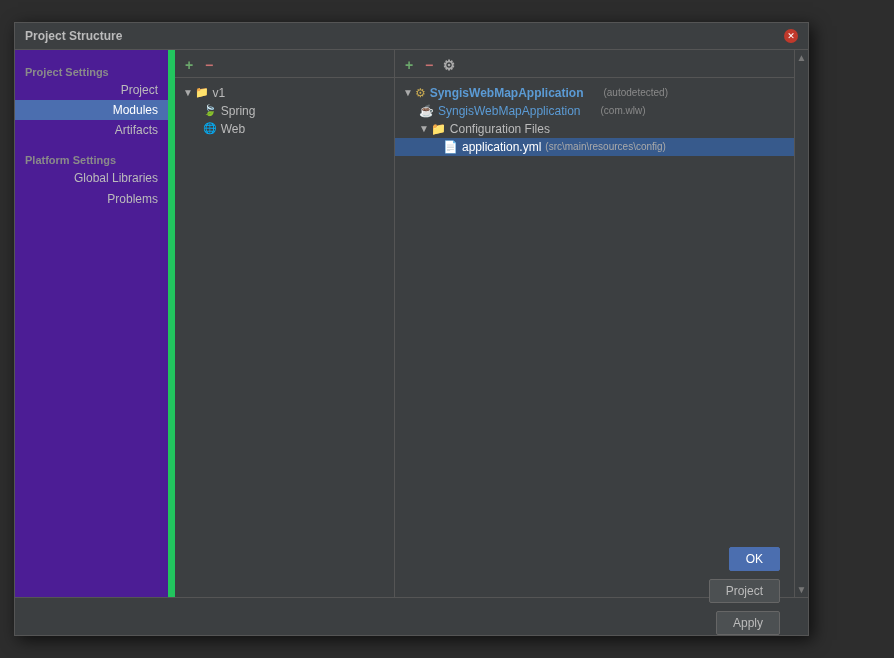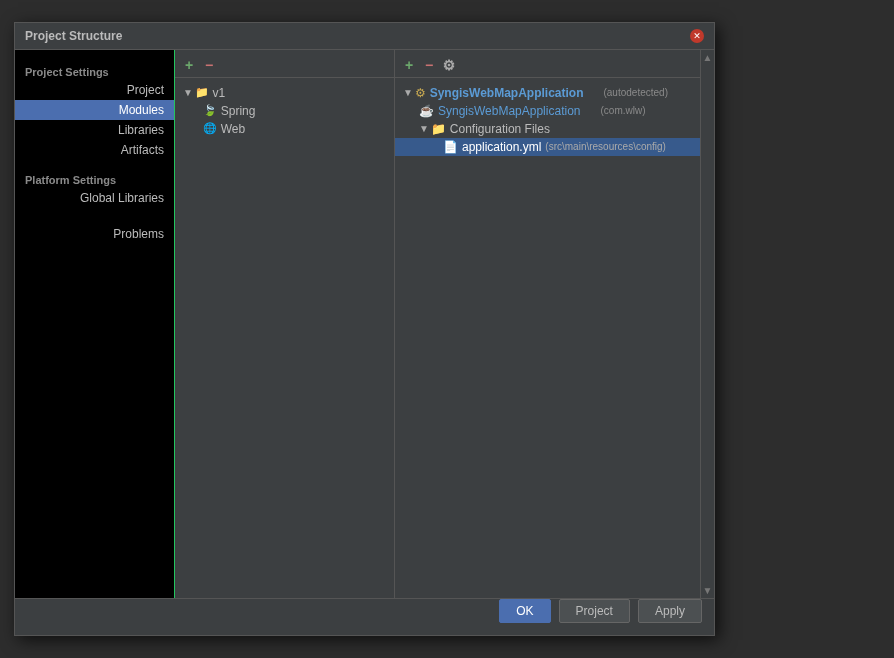--- a/index.html
+++ b/index.html
@@ -58,22 +58,22 @@
 
     
     .dialog-body {
       display: flex;
       height: calc(658px - 22px - 28px - 38px);
     }
 
     
     .sidebar {
       width: 160px;
-      background: #000000;
-      border-right: 1px solid #22c55e;
+      background: #4c1d95;
+      border-right: 7px solid #22c55e;
       padding-top: 8px;
     }
     .sidebar-section-header {
       font-size: 11px;
       color: #8a8a8a;
       padding: 4px 10px 2px 10px;
       font-weight: bold;
       margin-top: 4px;
     }
     .sidebar-item {
@@ -167,24 +167,25 @@
     .app-name { color: #5b9bd5; font-weight: bold; }
     .autowired { color: #8a8a8a; font-size: 10px; margin-left: 20px; }
     .arrow-expand { color: #aaa; margin-right: 2px; font-size: 10px; }
 
     
     .dialog-footer {
       height: 38px;
       background: #3c3f41;
       border-top: 1px solid #555;
       display: flex;
-      align-items: flex-start;
+      align-items: flex-end;
       justify-content: flex-end;
-      padding: 0 12px;
+      padding: 0 28px;
       gap: 8px;
+      flex-direction: column;
     }
     .footer-btn {
       padding: 4px 16px;
       font-size: 12px;
       border: 1px solid #666;
       background: #4c5052;
       color: #bbbbbb;
       cursor: pointer;
       border-radius: 2px;
     }
@@ -198,21 +199,21 @@
       height: 658px;
       background: #2d2d2d;
       z-index: 0;
     }
 
     
     .dialog {
       position: absolute;
       top: 22px;
       left: 14px;
-      width: 701px;
+      width: 795px;
       height: 614px;
       background: #3c3f41;
       border: 1px solid #555;
       z-index: 10;
       display: flex;
       flex-direction: column;
       box-shadow: 4px 4px 16px rgba(0,0,0,0.7);
     }
 
     .detail-wrapper {
@@ -247,27 +248,26 @@
     <span class="dialog-title-text">Project Structure</span>
     <div class="title-close-btn">✕</div>
   </div>
 
   <div class="dialog-body">
 
     <div class="sidebar">
       <div class="sidebar-section-header">Project Settings</div>
       <div class="sidebar-item">Project</div>
       <div class="sidebar-item active">Modules</div>
-      <div class="sidebar-item">Libraries</div>
       <div class="sidebar-item">Artifacts</div>
 
       <div class="sidebar-section-header" style="margin-top:10px;">Platform Settings</div>
       <div class="sidebar-item">Global Libraries</div>
 
-      <div style="margin-top: 16px;">
+      <div style="margin-top: 1px;">
         <div class="sidebar-item">Problems</div>
       </div>
     </div>
 
     <div class="tree-panel">
       <div class="tree-toolbar">
         <div class="tree-btn">+</div>
         <div class="tree-btn red">−</div>
       </div>
       <div class="tree-content">

